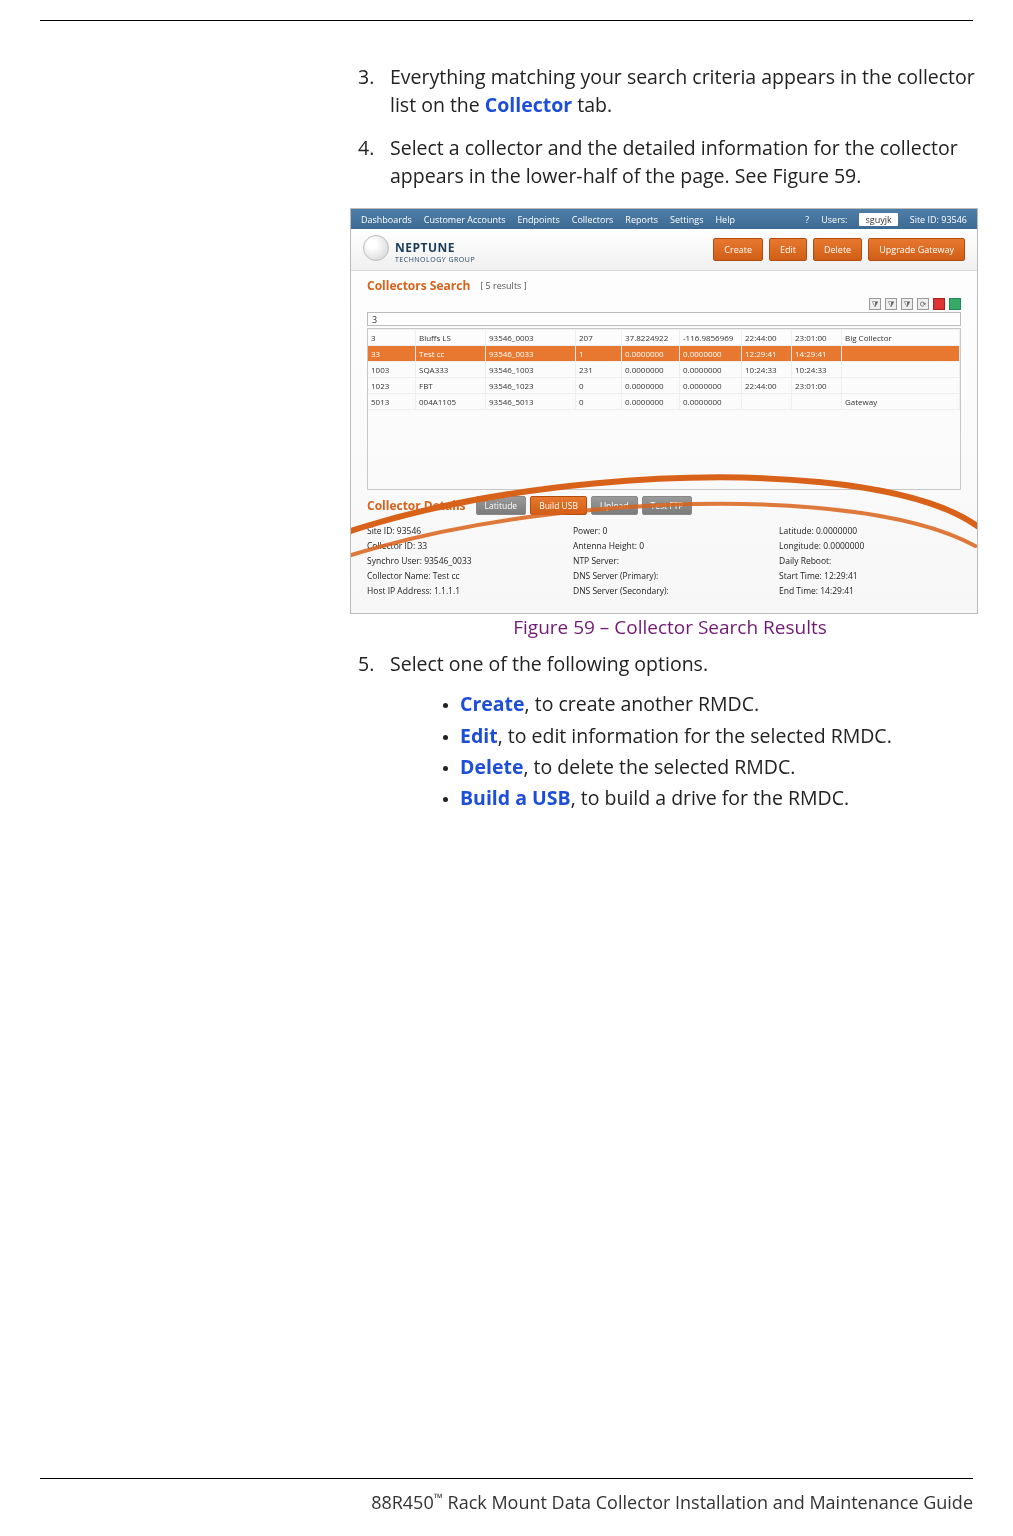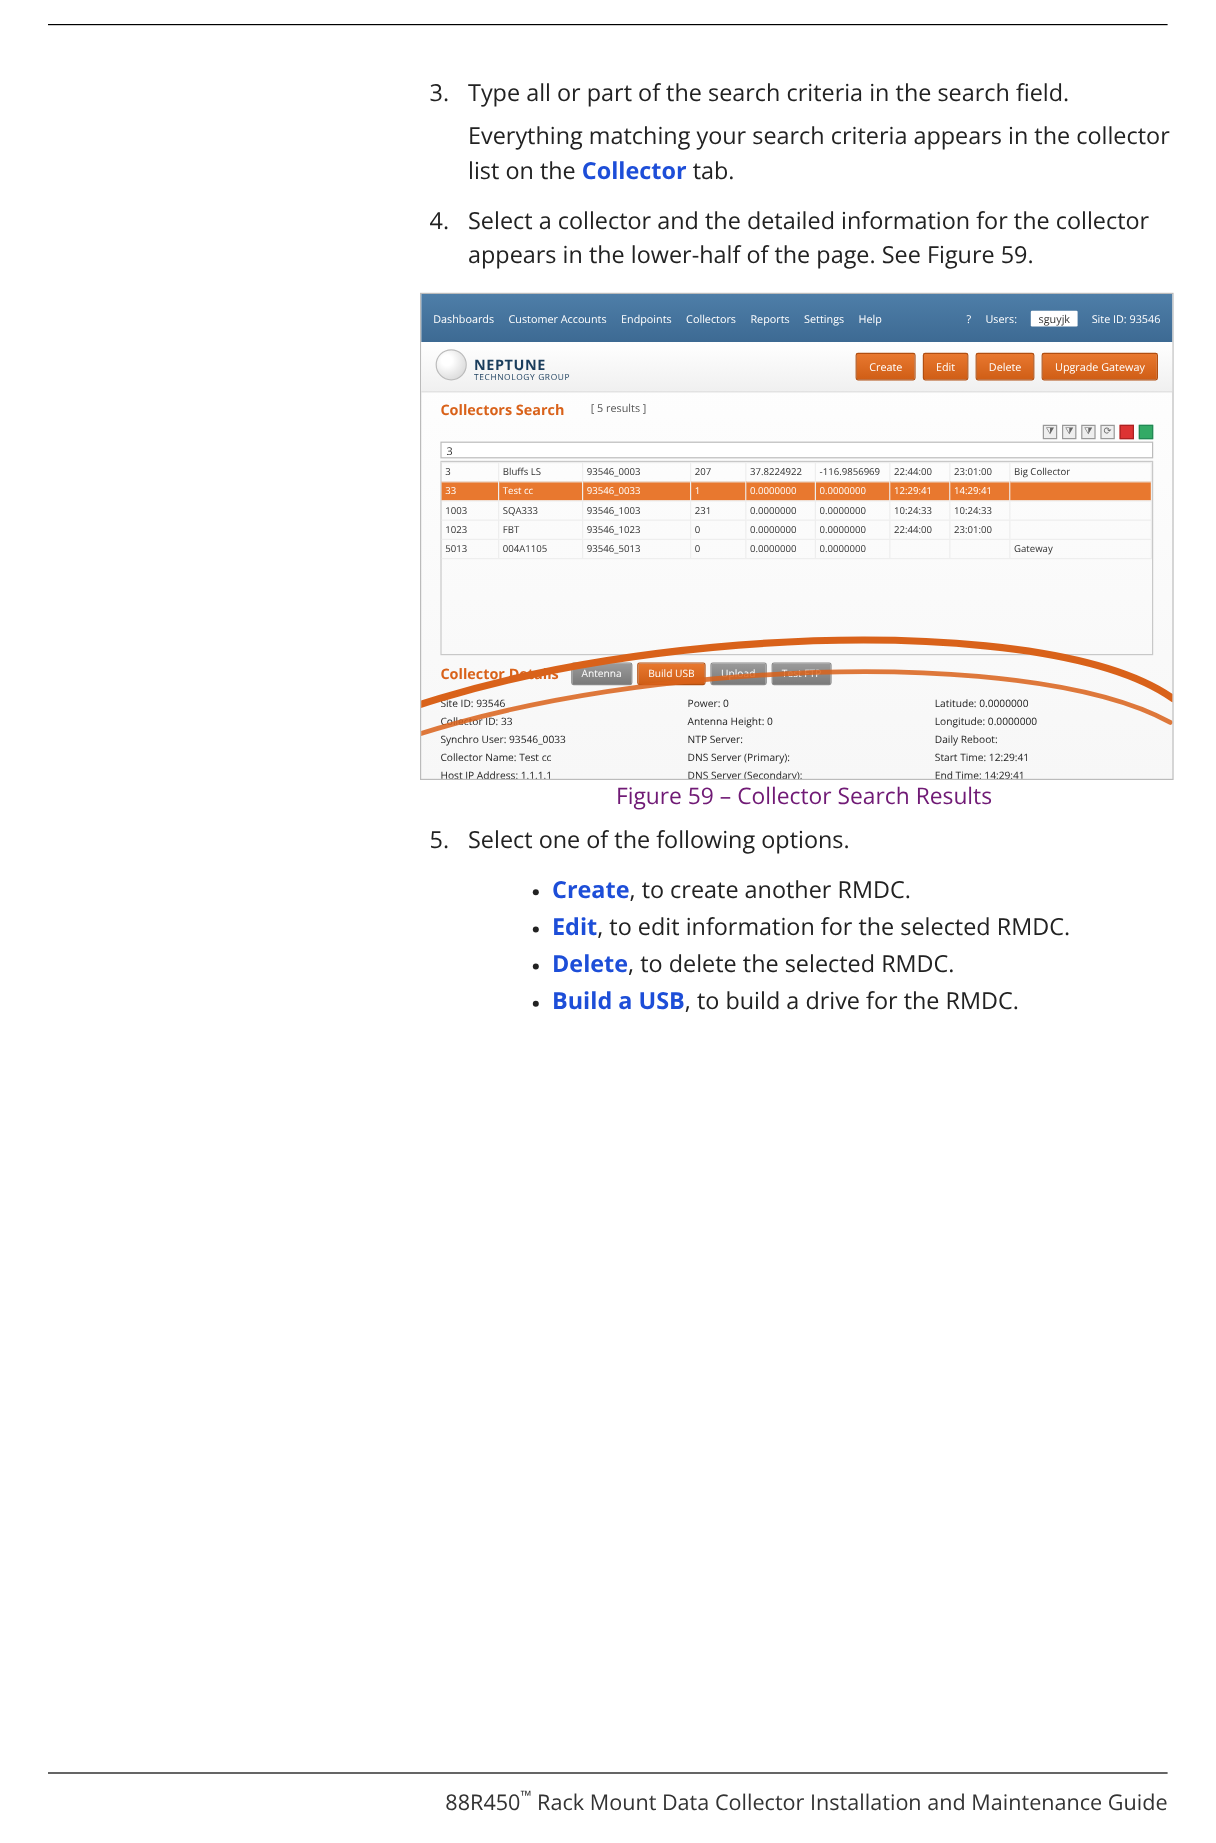--- a/index.html
+++ b/index.html
@@ -9,30 +9,30 @@
   .hdr-rule { border: none; border-top: 1.5px solid #000; margin: 10px 0 0 0; }
   .content { margin-left: 310px; margin-top: 42px; width: 640px; }
   ol.steps { list-style: none; counter-reset: step 2; }
   ol.steps > li { counter-increment: step; position: relative; padding-left: 40px; margin-bottom: 14px; font-size: 19.5px; line-height: 1.45; color: #222; }
   ol.steps > li::before { content: counter(step) "."; position: absolute; left: 8px; top: 0; }
   ol.steps > li p { margin-top: 8px; }
   .bold { font-weight: 700; color: #1d4ed8; }
   .fig-wrap { margin: 18px 0 10px 0; }
   .fig-box { width: 628px; height: 406px; border: 1px solid #bbb; background: linear-gradient(#fff,#f7f7f7); position: relative; overflow: hidden; }
   
-  .sshot-nav { height: 40px; background: linear-gradient(#4e7ea8,#3d6a93); color: #fff; font-size: 9px; display: flex; align-items: center; gap: 12px; padding: 0 10px; }
+  .sshot-nav { height: 20px; background: linear-gradient(#4e7ea8,#3d6a93); color: #fff; font-size: 9px; display: flex; align-items: center; gap: 12px; padding: 0 10px; }
   .sshot-nav .spacer { flex: 1; }
   .sshot-logo { height: 42px; background: linear-gradient(#fff,#f0f0f0); display: flex; align-items: center; justify-content: space-between; padding: 0 12px; border-bottom: 1px solid #ddd; }
   .logo-mark { display: flex; align-items: flex-start; gap: 6px; }
   .logo-disc { width: 26px; height: 26px; border-radius: 50%; background: radial-gradient(circle at 35% 35%, #fff 0 20%, #e9e9e9 55%, #cfcfcf 100%); border: 1px solid #bbb; }
   .logo-txt { font-size: 12px; font-weight: 700; color: #1a3d5c; letter-spacing: .5px; }
   .logo-sub { font-size: 7px; color: #1a3d5c; letter-spacing: .5px; display:block; margin-top:-2px; }
   .btn-row { display: flex; gap: 6px; }
   .obtn { padding: 4px 10px; font-size: 9px; color: #fff; background: linear-gradient(#e8782f,#d05e16); border: 1px solid #b14e10; border-radius: 2px; }
-  .section-hdr { display:flex; align-items:flex-start; gap:22px; padding: 6px 16px 2px 16px; }
+  .section-hdr { display:flex; align-items:center; gap:10px; padding: 6px 16px 2px 16px; }
   .section-hdr .title { color: #d9621a; font-weight: 700; font-size: 12px; }
   .section-hdr .count { font-size: 9px; color: #555; }
   .tool-row { display:flex; justify-content:flex-end; gap:4px; padding: 2px 16px; }
   .tool-ico { width: 12px; height: 12px; border: 1px solid #999; background:#eee; font-size:8px; text-align:center; line-height:10px; color:#666; }
   .tool-ico.red { background:#d33; border-color:#a22; }
   .tool-ico.grn { background:#3a6; border-color:#285; }
   .search-line { margin: 0 16px; height: 14px; border:1px solid #bbb; background:#fff; font-size:9px; padding:0 4px; color:#333; }
   .grid { margin: 2px 16px 0 16px; border:1px solid #c8c8c8; font-size:8px; }
   .grid .ghdr, .grid .grow { display:grid; grid-template-columns: 48px 70px 90px 46px 58px 62px 50px 50px 1fr; }
   .grid .ghdr > div { background:#e9e2d6; color:#b45a17; font-weight:700; padding:2px 3px; border-right:1px solid #d5cfc3; white-space:nowrap; overflow:hidden; }
@@ -61,21 +61,20 @@
 </head>
 <body>
 
 <div class="page">
   <hr class="hdr-rule">
 
   <div class="content">
     <ol class="steps">
 
       <li>
-        <span>Type all or part of the search criteria in the search field.</span>
         <p>
           <span>Everything matching your search criteria appears in the collector list on the </span><span class="bold">Collector</span><span> tab.</span>
         </p>
       </li>
 
       <li>
         <span>Select a collector and the detailed information for the collector appears in the lower-half of the page. See Figure 59.</span>
       </li>
     </ol>
 
@@ -191,21 +190,21 @@
         <div class="details-block">
           <div class="swoosh">
             <svg viewBox="0 0 800 160" preserveAspectRatio="none">
               <path d="M 10 150 C 140 20, 660 -20, 790 70" fill="none" stroke="#d9621a" stroke-width="6" stroke-linecap="round"></path>
               <path d="M 30 158 C 160 50, 640 10, 788 90" fill="none" stroke="#d9621a" stroke-width="4" stroke-linecap="round" opacity=".85"></path>
             </svg>
           </div>
           <div class="details-hdr">
             <span class="title">Collector Details</span>
             <div class="gbtns">
-              <div class="gbtn">Antenna</div>
+              <div class="gbtn">Latitude</div>
               <div class="gbtn orange">Build USB</div>
               <div class="gbtn">Upload</div>
               <div class="gbtn">Test FTP</div>
             </div>
           </div>
           <div class="det-cols" id="det-cols">
               <div>Site ID:  93546</div>
               <div>Power:  0</div>
               <div>Latitude:  0.0000000</div>
               <div>Collector ID:  33</div>

